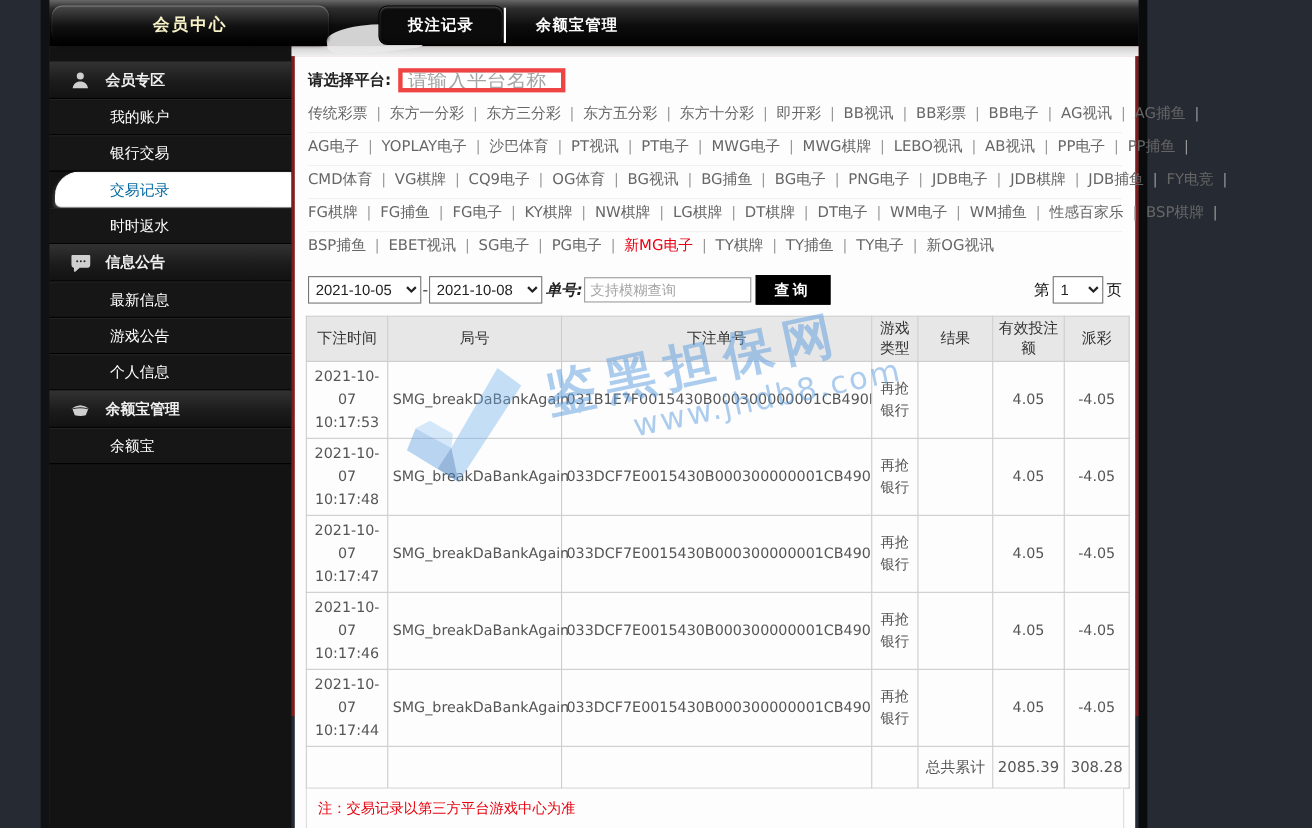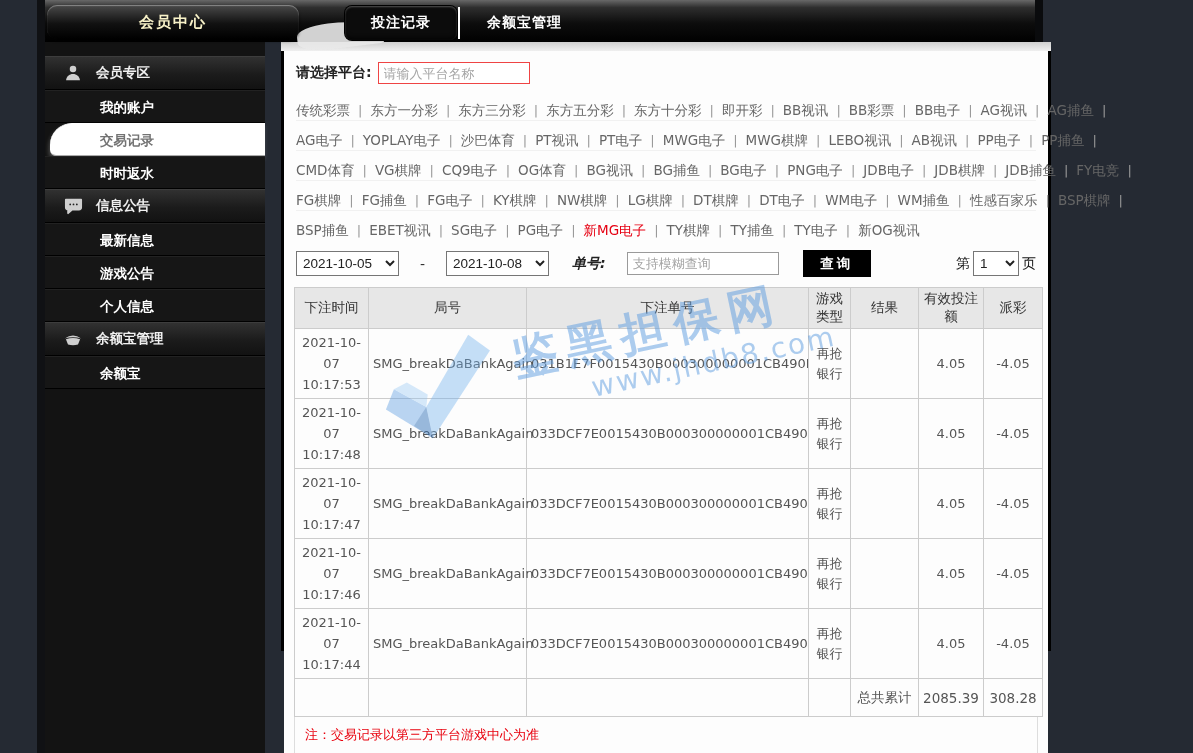--- a/index.html
+++ b/index.html
@@ -27,45 +27,45 @@
   .tab-divider { width:2px; height:32px; background:#fff; margin:0 1px; }
 
   
   .sidebar { position:absolute; left:8px; top:42px; width:220px; height:711px; background:#131313; padding-top:14px; }
   .side-section { height:34px; display:flex; align-items:center; gap:13px; padding-left:18px;
     background:linear-gradient(180deg,#313131 0%,#1b1b1b 55%,#121212 100%);
     border-top:1px solid #3d3d3d; border-bottom:1px solid #000;
     color:#f0f0f0; font-size:13.5px; font-weight:bold; cursor:pointer; }
   .side-icon { width:20px; height:20px; display:flex; align-items:center; justify-content:center; }
   .side-icon svg { display:block; }
-  .side-item { height:33px; line-height:32px; padding-left:55px; color:#fff; font-size:13.5px; font-weight:bold;
+  .side-item { height:33px; line-height:32px; padding-left:55px; color:#fff; font-size:13.5px; font-weight:normal;
     background:#161616; border-top:1px solid #222; border-bottom:1px solid #000; cursor:pointer; }
-  .side-item.active { background:#fff; color:#737373; margin-left:5px; padding-left:50px;
+  .side-item.active { background:#fff; color:#0369a1; margin-left:5px; padding-left:50px;
     border-radius:22px 0 0 6px; border-top:1px solid #fff; border-bottom:1px solid #aaa;
     box-shadow:-1px 3px 4px rgba(255,255,255,.25); }
 
   
-  .main { position:absolute; left:228px; top:42px; width:770px; height:609px; background:#000000;margin-left:16px; }
+  .main { position:absolute; left:228px; top:42px; width:770px; height:609px; background:#7f1d1d; }
   .main-topglow { position:absolute; left:0; top:0; width:770px; height:9px;
     background:linear-gradient(180deg,#cfcfcf,#efefef); }
   .panel { position:absolute; left:3px; top:9px; width:764px; background:#fdfdfd; padding:0 10px; }
 
   .platform-select-row { padding:11px 2px 7px; display:flex; align-items:center; gap:6px; }
   .platform-select-row label { font-size:14px; font-weight:bold; color:#222; }
-  .plat-input { width:152px; height:22px; border:1px solid #ef4444; font-size:13px; padding:0 5px; color:#333; }
+  .plat-input { width:152px; height:22px; border:4px solid #ef4444; font-size:18px; padding:0 5px; color:#333; }
   .plat-input::placeholder { color:#a5a5a5; }
 
   .platform-links { padding:0 2px; }
-  .plat-row { height:30px; line-height:38px; border-bottom:1px solid #f1f1f1; white-space:nowrap; }
+  .plat-row { height:30px; line-height:22px; border-bottom:1px solid #f1f1f1; white-space:nowrap; }
   .plat-row:last-child { border-bottom:none; }
   .plat-link { color:#666; font-size:13.5px; text-decoration:none; cursor:pointer; }
   .plat-link.active { color:#e60012; }
   .pipe { color:#999; margin:0 8px; font-size:13px; }
 
-  .query-row { padding:9px 2px 10px; display:flex; align-items:center; gap:21px; }
+  .query-row { padding:9px 2px 10px; display:flex; align-items:center; gap:1px; }
   .query-row select { height:25px; border:1px solid #767676; background:#fff; font-size:13.5px; color:#222; padding:0 2px; }
   .date-select { width:103px; }
   .dash { font-size:14px; color:#333; }
   .order-label { font-size:14px; font-weight:bold; color:#222; margin-left:2px;font-style:italic; }
   .order-input { width:152px; height:23px; border:1px solid #9a9a9a; font-size:13px; padding:0 5px; color:#333; }
   .order-input::placeholder { color:#a5a5a5; }
   .query-btn { width:68px; height:27px; background:#000; color:#fff; border:1px solid #000;
     font-size:13.5px; font-weight:bold; letter-spacing:3px; cursor:pointer; margin-left:3px; }
   .pager { margin-left:auto; display:flex; align-items:center; gap:3px; font-size:14px; color:#111; }
   .page-select { width:46px; }
@@ -115,20 +115,21 @@
               <svg width="18" height="18" viewBox="0 0 20 20">
                 <g fill="#cfcfcf">
                   <circle cx="10" cy="5.6" r="3.6"></circle>
                   <path d="M2.3 18c.4-4.2 3.6-6.9 7.7-6.9s7.3 2.7 7.7 6.9z"></path>
                 </g>
               </svg>
             </span>
             <span>会员专区</span>
           </div>
           <div class="side-item">我的账户</div>
+          <div class="side-item">银行交易</div>
           <div class="side-item active">交易记录</div>
           <div class="side-item">时时返水</div>
           <div class="side-section">
             <span class="side-icon">
               <svg width="19" height="18" viewBox="0 0 20 20">
                 <path d="M1.5 3h17a0 0 0 0 1 0 0v8.5a2.5 2.5 0 0 1-2.5 2.5H8.5L4 18v-4H4a2.5 2.5 0 0 1-2.5-2.5z" fill="#cfcfcf" stroke="#cfcfcf" stroke-linejoin="round" stroke-width="2"></path>
                 <circle cx="6.3" cy="8.3" r="1" fill="#222"></circle>
                 <circle cx="10" cy="8.3" r="1" fill="#222"></circle>
                 <circle cx="13.7" cy="8.3" r="1" fill="#222"></circle>
               </svg>

